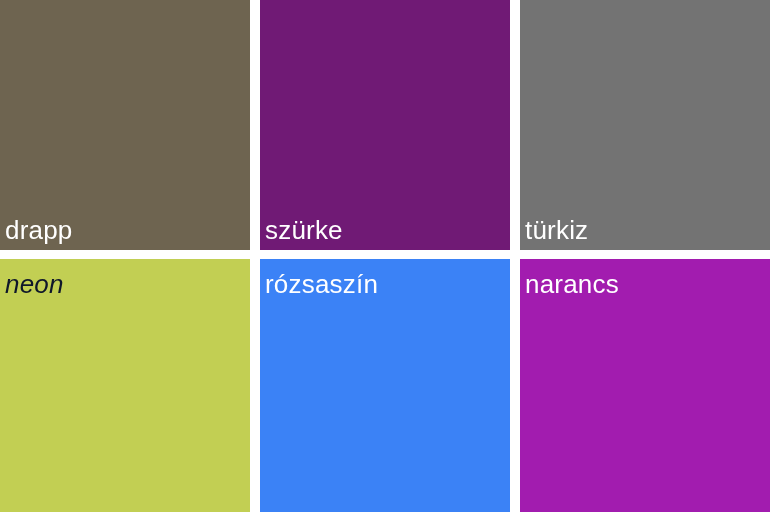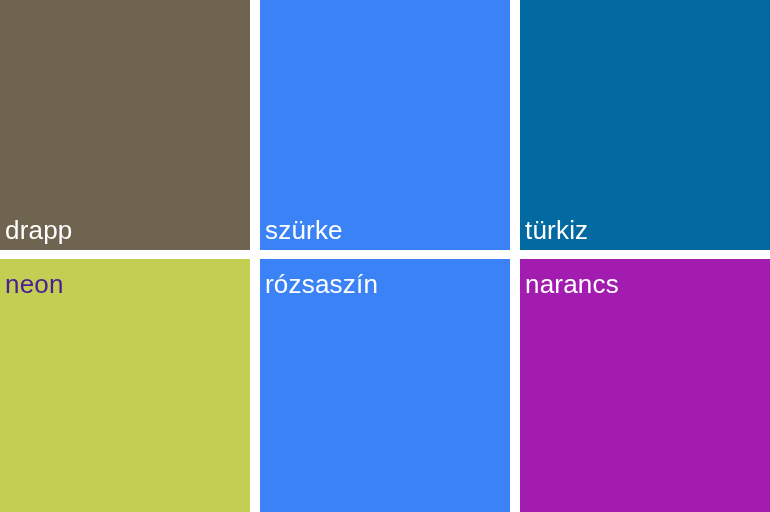--- a/index.html
+++ b/index.html
@@ -61,30 +61,30 @@
 </style>
 </head>
 <body>
 
 <div id="palette-grid" style="background-color: rgb(255, 255, 255);">
 
   <div class="swatch row-top col-1" style="background-color: rgb(110, 100, 80);">
     <span class="swatch-label" style="color: rgb(255, 255, 255);">drapp</span>
   </div>
 
-  <div class="swatch row-top col-2" style="background-color: #3b82f6; text-decoration: underline;">
+  <div class="swatch row-top col-2" style="background-color: #701a75; text-decoration: underline;">
     <span class="swatch-label" style="color: rgb(255, 255, 255);">szürke</span>
   </div>
 
-  <div class="swatch row-top col-3" style="background-color: #0369a1;">
+  <div class="swatch row-top col-3" style="background-color: #737373;">
     <span class="swatch-label" style="color: rgb(255, 255, 255);">türkiz</span>
   </div>
 
   <div class="swatch row-bottom col-1" style="background-color: rgb(194, 207, 83);">
-    <span class="swatch-label" style="color: #4c1d95;">neon</span>
+    <span class="swatch-label" style="color: #0f172a; font-style: italic;">neon</span>
   </div>
 
   <div class="swatch row-bottom col-2" style="background-color: #3b82f6;">
     <span class="swatch-label" style="color: rgb(255, 255, 255);">rózsaszín</span>
   </div>
 
   <div class="swatch row-bottom col-3" style="background-color: #a21caf;">
     <span class="swatch-label" style="color: rgb(255, 255, 255);">narancs</span>
   </div>
 

